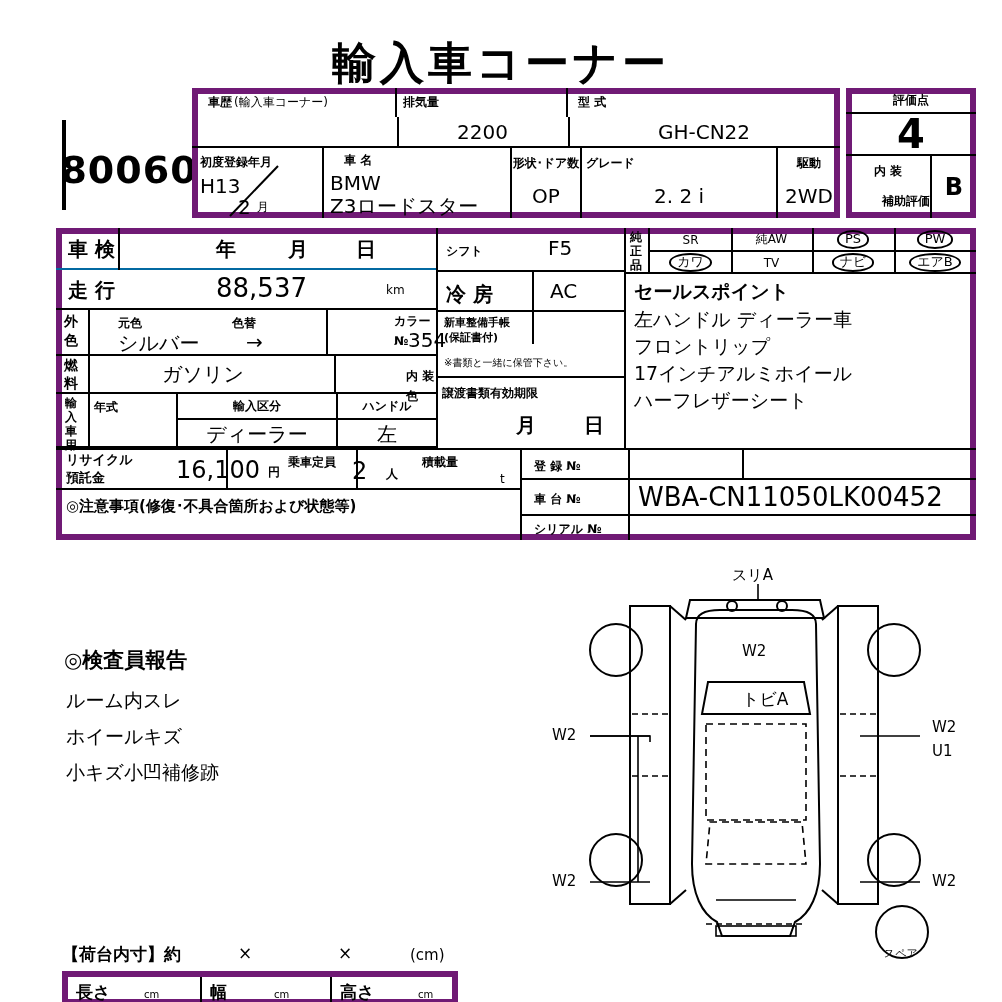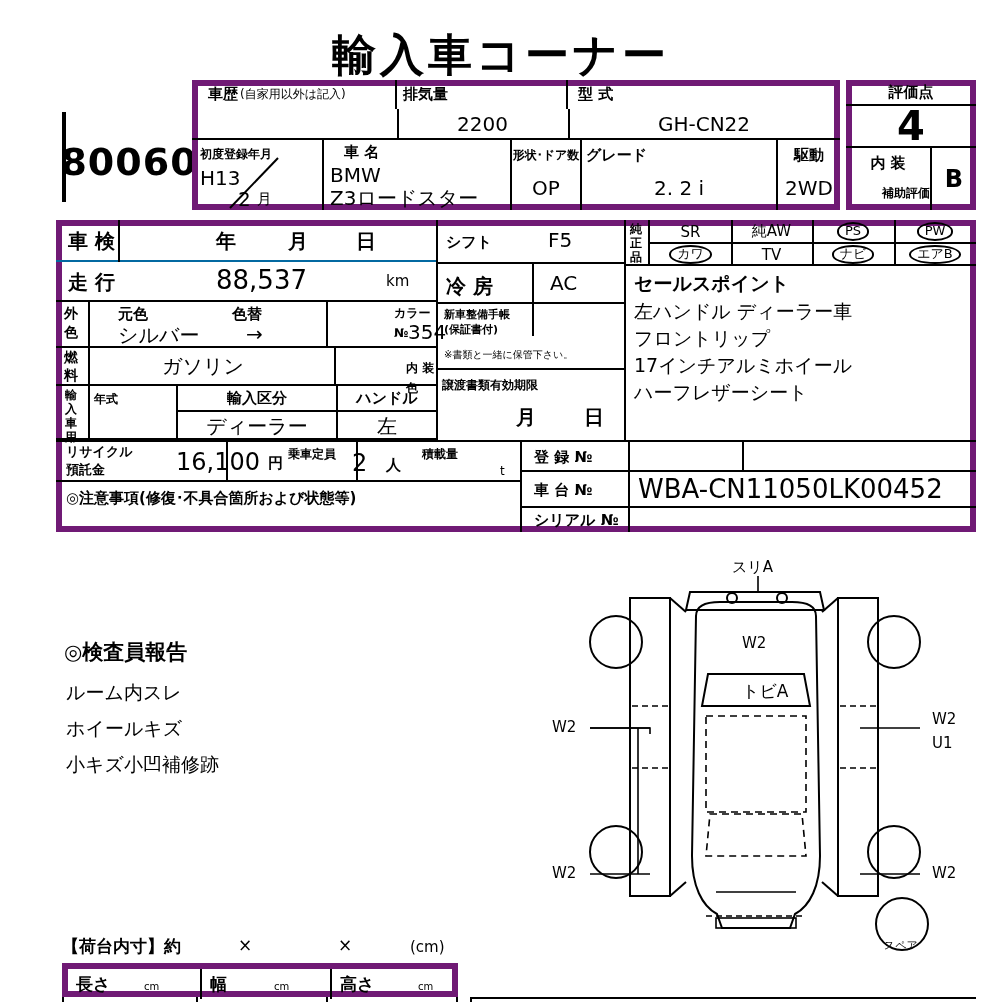--- a/index.html
+++ b/index.html
@@ -10,21 +10,21 @@
   body {
     width: 1002px;
     height: 1002px;
     position: relative;
     font-family: "DejaVu Sans", "Liberation Sans", sans-serif;
     color: #000;
     overflow: hidden;
   }
   .sheet {
     position: absolute;
-    left: 0; top: 8px;
+    left: 0; top: 16px;
     width: 1002px;
     height: 708px;
     border-radius: 31px;
   }
   .abs { position: absolute; }
   .bx { position: absolute; box-sizing: border-box; }
   .b-all { border: 6px solid #701a75; padding-left: 17px; }
   .b-r { border-right: 2px solid #000; }
   .ctr { display: flex; align-items: center; justify-content: center; }
   .lft { display: flex; align-items: center; justify-content: flex-start; }
@@ -33,21 +33,21 @@
     font-weight: bold;
     letter-spacing: 4px;
     text-align: center;
     width: 100%;
   }
   .big-num {
     font-size: 38px;
     font-weight: bold;
     letter-spacing: 1px;
   }
-  .lbl { font-size: 15px; }
+  .lbl { font-size: 12px; }
   .lbl-sm { font-size: 12px; }
   .val { font-size: 20px; }
   .val-lg { font-size: 24px; }
   .bold { font-weight: bold; }
   .oval {
     border: 2px solid #000;
     border-radius: 50%;
     padding: 0 6px;
     font-size: 13px;
     display: inline-block;
@@ -74,21 +74,21 @@
   <div class="bx" style="left:62px; top:104px; width:4px; height:90px; background:#000;"></div>
   <div class="bx ctr" style="left:66px; top:132px; width:126px; height:44px;">
     <span class="big-num">80060</span>
   </div>
 
   <div class="bx b-all" style="left:192px; top:72px; width:648px; height:130px;"></div>
 
   <div class="bx b-r" style="left:192px; top:72px; width:205px; height:29px; border-color:#000;">
     <div class="lft" style="height:100%; padding-left:16px;">
       <span class="lbl bold">車歴</span>
-      <span class="lbl-sm" style="margin-left:2px;">(自家用以外は記入)</span>
+      <span class="lbl-sm" style="margin-left:2px;">(輸入車コーナー)</span>
     </div>
   </div>
   <div class="bx b-r" style="left:397px; top:72px; width:171px; height:29px;font-family:Liberation Mono, monospace;">
     <div class="lft" style="height:100%; padding-left:6px;">
       <span class="lbl bold">排気量</span>
     </div>
   </div>
   <div class="bx" style="left:568px; top:72px; width:272px; height:29px;">
     <div class="lft" style="height:100%; padding-left:10px;">
       <span class="lbl bold">型 式</span>

